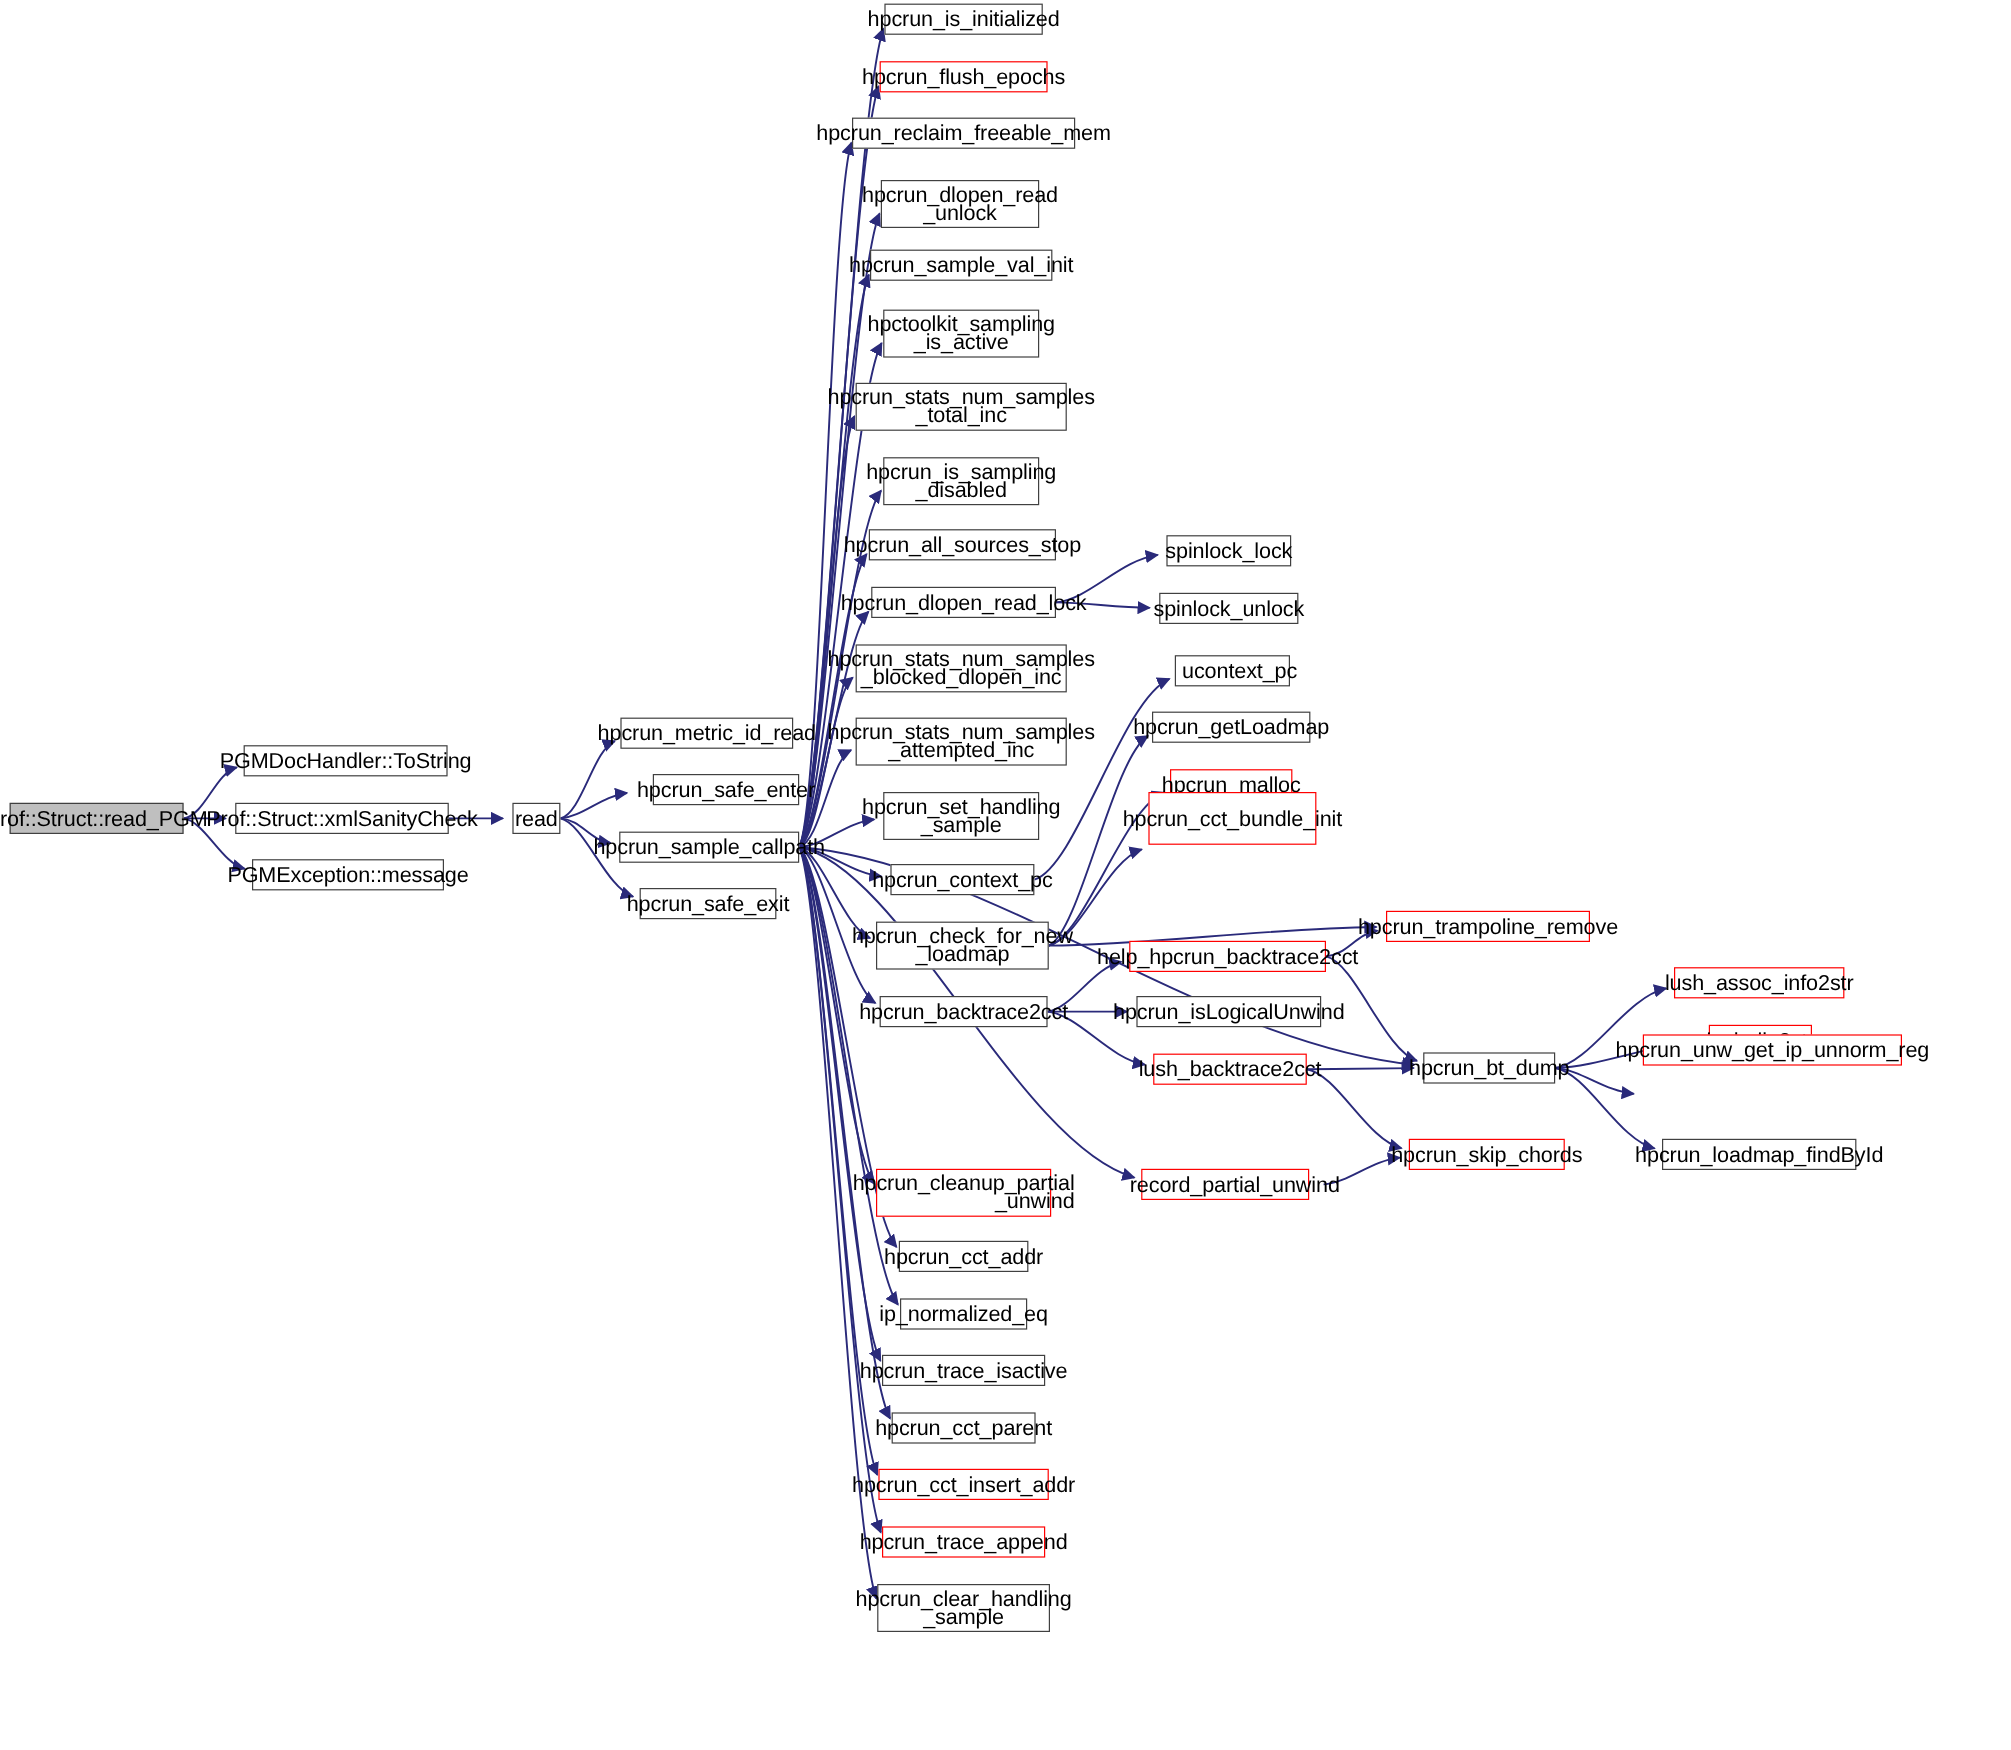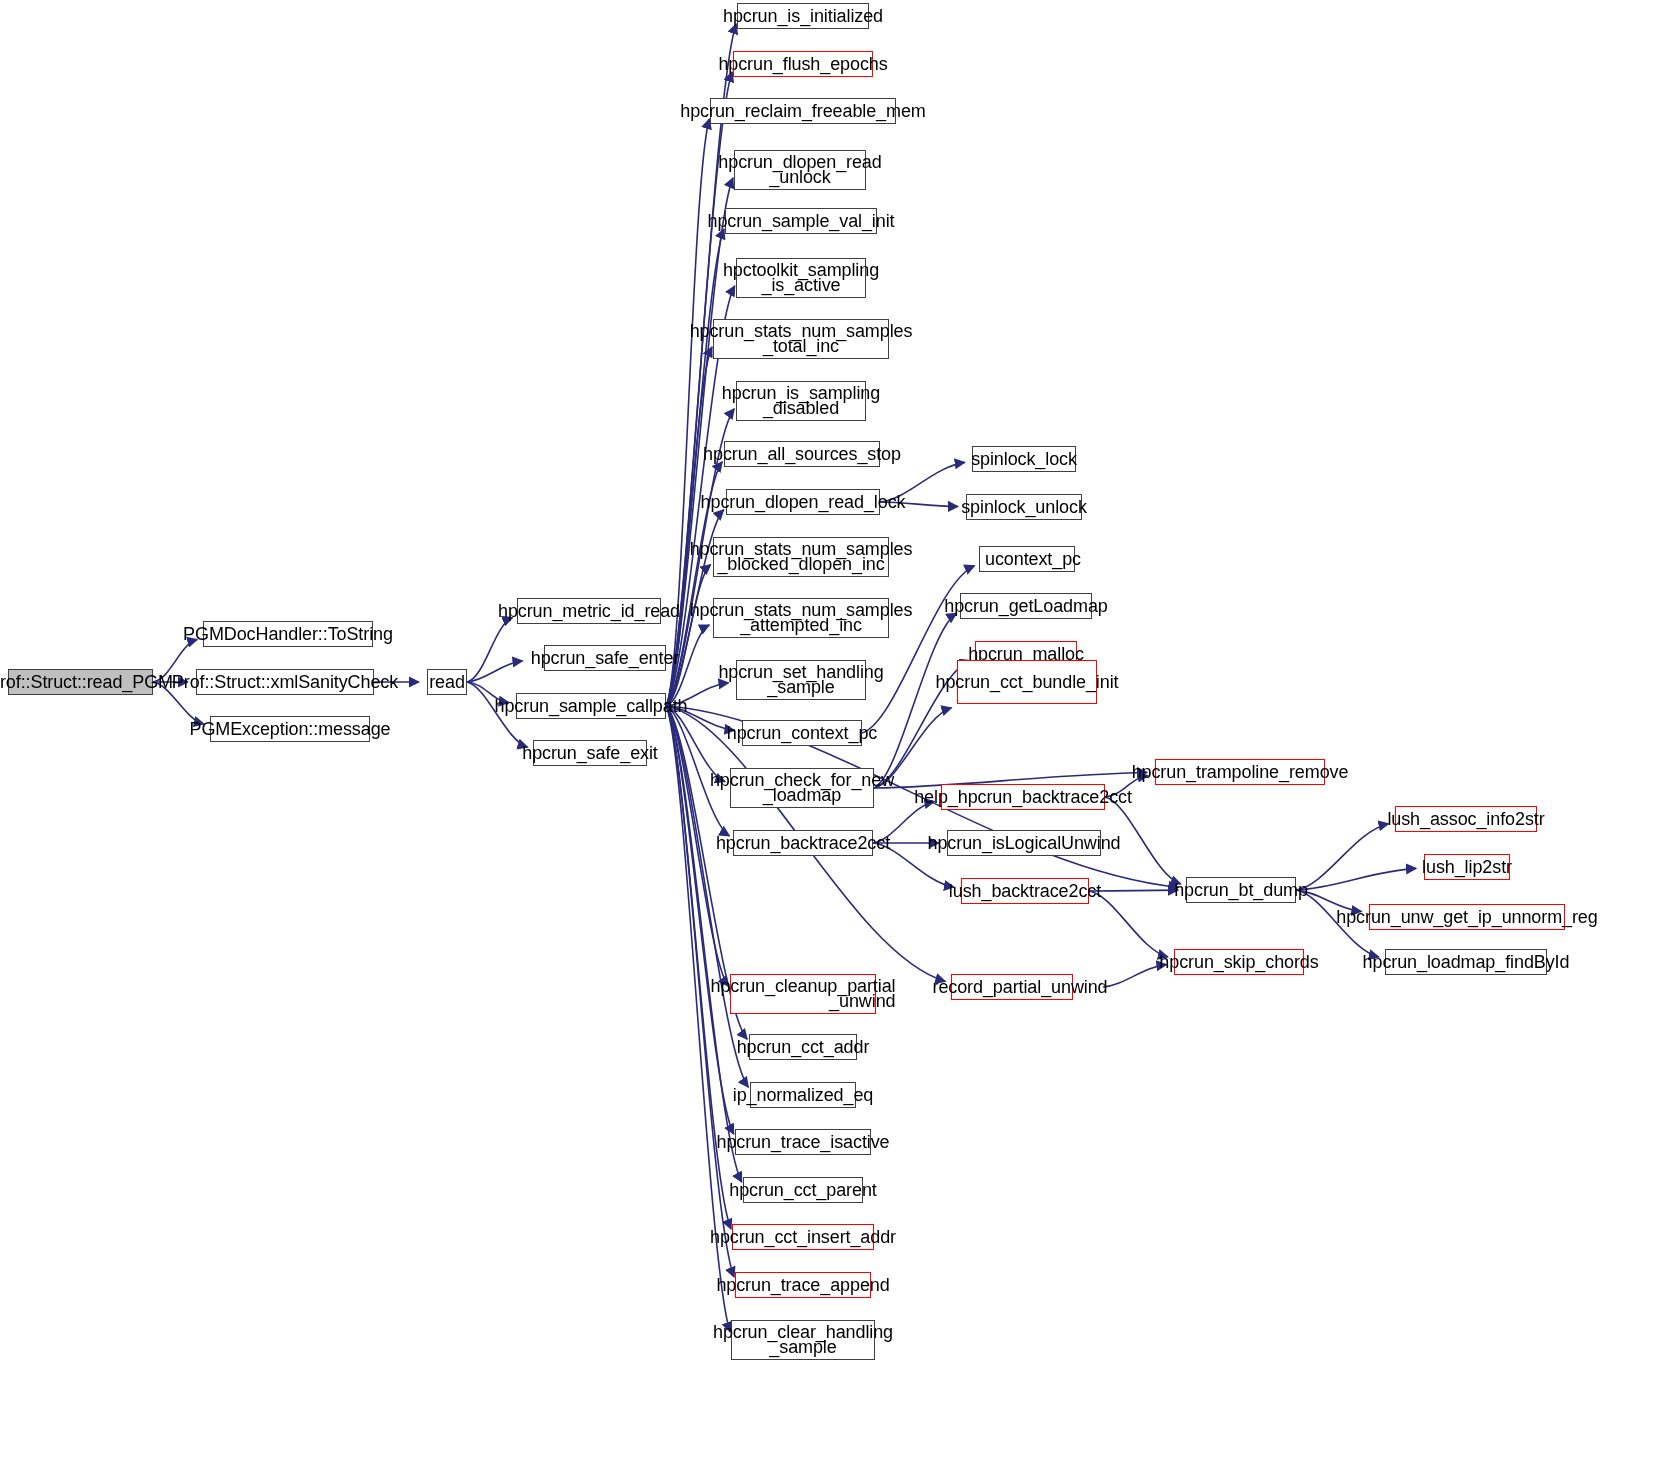--- a/index.html
+++ b/index.html
@@ -164,22 +164,22 @@
 _sample</div>
       <div class="node gray-border" style="left: 972px; top: 446px; width: 104px; height: 26px;">spinlock_lock</div>
       <div class="node gray-border" style="left: 966px; top: 494px; width: 116px; height: 26px;">spinlock_unlock</div>
       <div class="node gray-border" style="left: 979px; top: 546px; width: 96px; height: 26px; padding-left: 12px;">ucontext_pc</div>
       <div class="node gray-border" style="left: 960px; top: 593px; width: 132px; height: 26px;">hpcrun_getLoadmap</div>
       <div class="node red" style="left: 975px; top: 641px; width: 102px; height: 26px;">hpcrun_malloc</div>
       <div class="node red" style="left: 957px; top: 660px; width: 140px; height: 44px;">hpcrun_cct_bundle_init</div>
       <div class="node red" style="left: 941px; top: 784px; width: 164px; height: 26px;">help_hpcrun_backtrace2cct</div>
       <div class="node gray-border" style="left: 947px; top: 830px; width: 154px; height: 26px;">hpcrun_isLogicalUnwind</div>
       <div class="node red" style="left: 961px; top: 878px; width: 128px; height: 26px;">lush_backtrace2cct</div>
-      <div class="node red" style="left: 951px; top: 974px; width: 122px; height: 26px; padding-left: 16px;">record_partial_unwind</div>
+      <div class="node red" style="left: 951px; top: 974px; width: 140px; height: 26px; padding-left: 16px;">record_partial_unwind</div>
       <div class="node red" style="left: 1155px; top: 759px; width: 170px; height: 26px;">hpcrun_trampoline_remove</div>
       <div class="node gray-border" style="left: 1186px; top: 877px; width: 110px; height: 26px;">hpcrun_bt_dump</div>
       <div class="node red" style="left: 1174px; top: 949px; width: 130px; height: 26px;">hpcrun_skip_chords</div>
       <div class="node red" style="left: 1395px; top: 806px; width: 142px; height: 26px;">lush_assoc_info2str</div>
       <div class="node red" style="left: 1424px; top: 854px; width: 86px; height: 26px;">lush_lip2str</div>
-      <div class="node red" style="left: 1369px; top: 904px; width: 196px; height: 26px;">hpcrun_unw_get_ip_unnorm_reg</div>
+      <div class="node red" style="left: 1369px; top: 862px; width: 216px; height: 26px;">hpcrun_unw_get_ip_unnorm_reg</div>
       <div class="node gray-border" style="left: 1385px; top: 949px; width: 162px; height: 26px;">hpcrun_loadmap_findById</div>
     </div>
 </div>
 
 </body></html>

